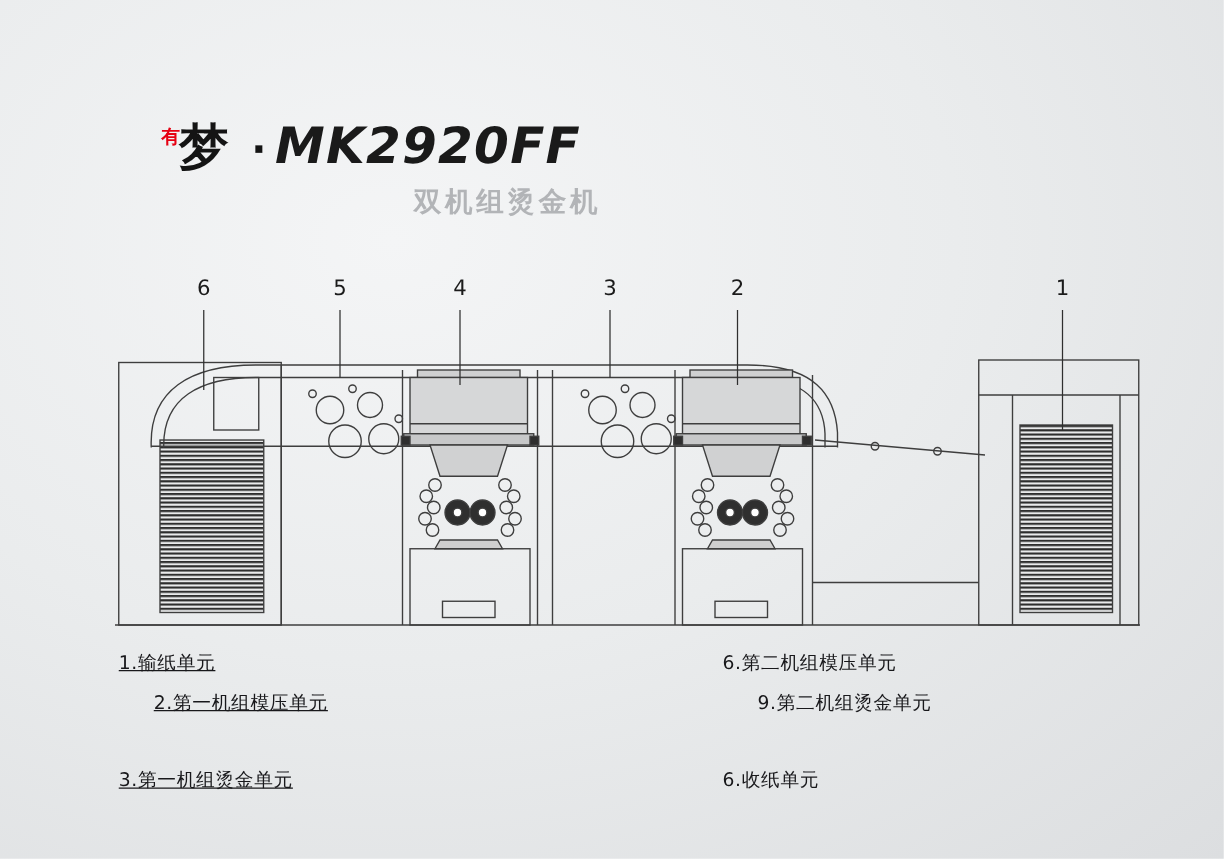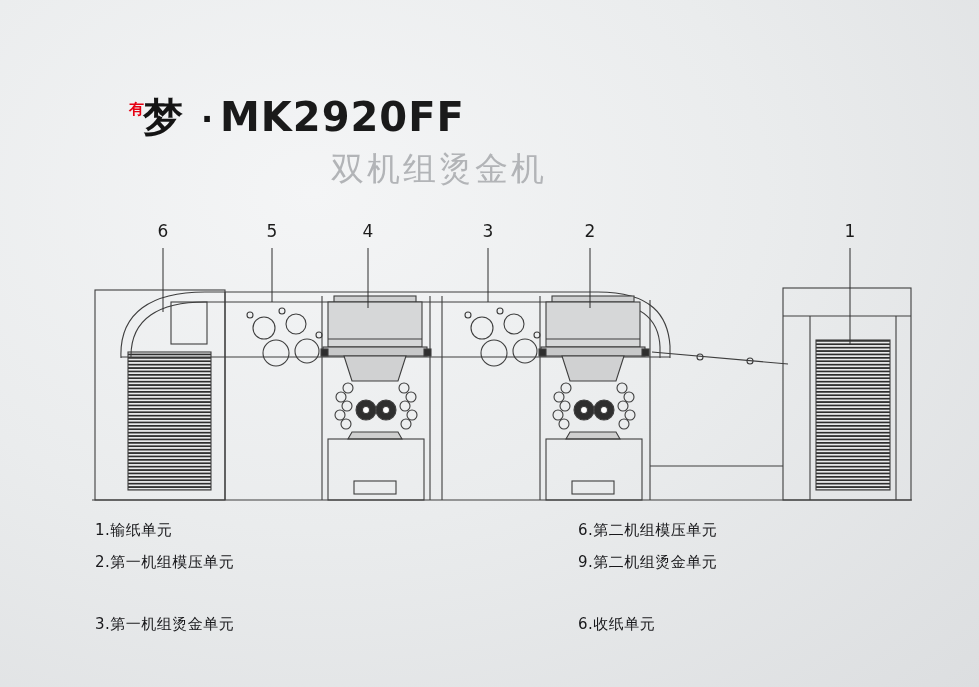--- a/index.html
+++ b/index.html
@@ -8,35 +8,35 @@
     position:relative; overflow:hidden;
     font-family:"DejaVu Sans", sans-serif;
     background: radial-gradient(ellipse at 32% 28%, #f4f5f6 0%, #eaeced 48%, #dcdee0 100%);
   }
   .abs { position:absolute; }
 
   
   .brand-you  { left:129px; top:100px; font-size:15px; font-weight:bold; color:#e60012; }
   .brand-meng { left:143px; top:90px;  font-size:40px; font-weight:900; color:#141414; }
   .brand-dot  { left:201px; top:100px; font-size:32px; font-weight:900; color:#141414; }
-  .brand-model{ left:220px; top:94px;  font-size:40px; font-weight:800; 
+  .brand-model{ left:220px; top:94px;  font-size:40px; font-weight:800; font-style:italic;
                 color:#1a1a1a; letter-spacing:1px; }
-  .subtitle   { left:331px; top:147px; font-size:33px; font-weight:400; color:#b2b4b7;
+  .subtitle   { left:331px; top:147px; font-size:22px; font-weight:700; color:#b2b4b7;
                 letter-spacing:3px;text-align:center; }
 
   
   .callout { position:absolute; top:221px; width:26px; text-align:center;
              font-size:17px; color:#1b1b1b; }
   .c6 { left:150px; } .c5 { left:259px; } .c4 { left:355px; }
   .c3 { left:475px; } .c2 { left:577px; } .c1 { left:837px; }
 
   
   .legend-item { position:absolute; font-size:15px; color:#18181b; letter-spacing:0.5px; }
-  .lg-l { left:95px; }  .lg-r { left:578px; }
-  .row0 { top:521px; } .row1 { top:553px; } .row2 { top:615px; }
+  .lg-l { left:95px;text-decoration:underline; }  .lg-r { left:578px; }
+  .row0 { top:521px; } .row1 { top:553px;margin-left:28px; } .row2 { top:615px; }
 
   svg.machine { position:absolute; left:0; top:0; pointer-events:none; }
 </style>
 </head>
 <body>
 
 <svg class="machine" width="979" height="687" viewBox="0 0 979 687">
   <defs>
     <pattern id="hstripes" width="8" height="3.4" patternUnits="userSpaceOnUse">
       <rect width="8" height="3.4" fill="#e9eaeb"></rect>

